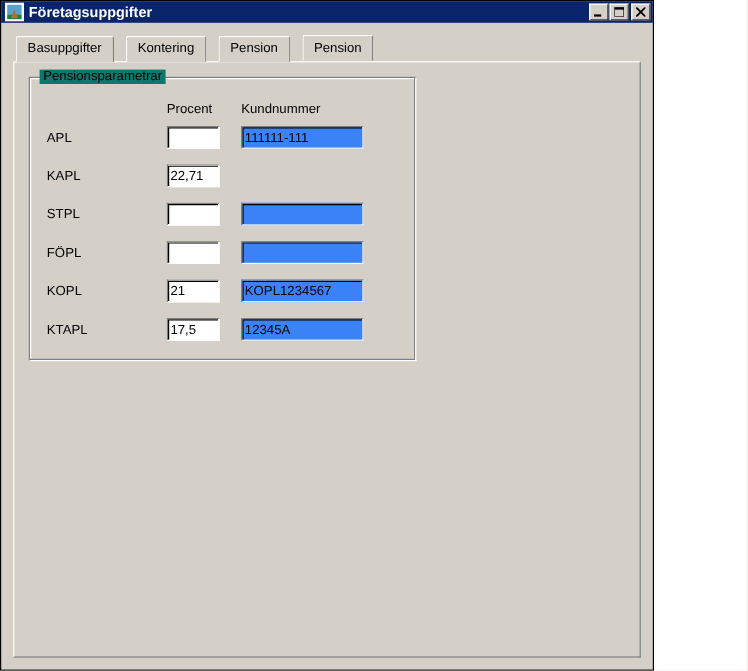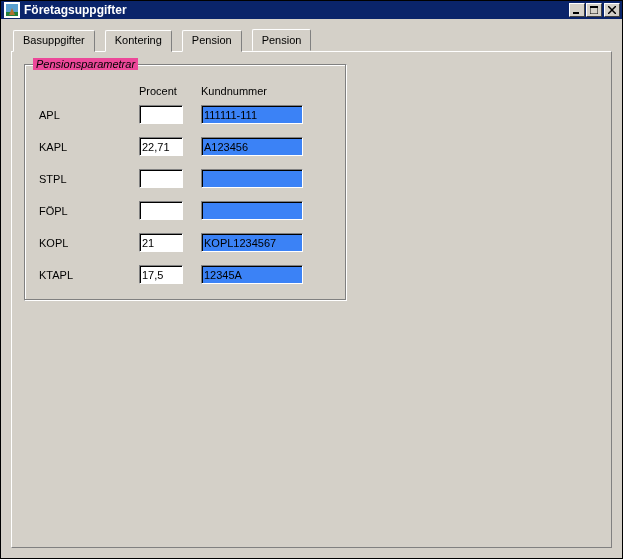--- a/index.html
+++ b/index.html
@@ -7,21 +7,21 @@
     margin: 0;
     padding: 0;
     font-family: Tahoma, Arial, sans-serif;
     font-size: 11px;
     background: #ffffff;
     width: 623px;
     height: 559px;
     overflow: hidden;
   }
   .window {
-    width: 623px;
+    width: 545px;
     height: 559px;
     border: 1px solid #000;
     background: #d4d0c8;
     display: flex;
     flex-direction: column;
     justify-content: flex-end;
   }
   .titlebar {
     height: 22px;
     background: linear-gradient(to bottom, #0a246a 0%, #0a246a 100%);
@@ -108,23 +108,22 @@
     border-bottom-color: #fff;
     box-shadow: inset -1px -1px 0 #808080, inset 1px 1px 0 #fff;
     position: relative;
     padding: 20px 14px 16px 14px;
     width: 323px;
   }
   .groupbox .legend {
     position: absolute;
     top: -7px;
     left: 8px;
-    background: #ec4899;
+    background: #0f766e;
     padding: 0 3px;
-    font-style: italic;
   }
   .hdrrow {
     display: flex;
     margin-bottom: 8px;
   }
   .hdrrow .spacer { width: 100px; }
   .hdrrow .h1 { width: 62px; }
   .hdrrow .h2 { }
   .row {
     display: flex;
@@ -215,21 +214,20 @@
           <div class="label">APL</div>
           <input class="procent" value="" style="">
           <div class="gap"></div>
           <input class="kund" value="111111-111" style="">
         </div>
 
         <div class="row">
           <div class="label">KAPL</div>
           <input class="procent" value="22,71" style="">
           <div class="gap"></div>
-          <input class="kund" value="A123456" style="">
         </div>
 
         <div class="row">
           <div class="label">STPL</div>
           <input class="procent" value="" style="">
           <div class="gap"></div>
           <input class="kund" value="" style="">
         </div>
 
         <div class="row">

